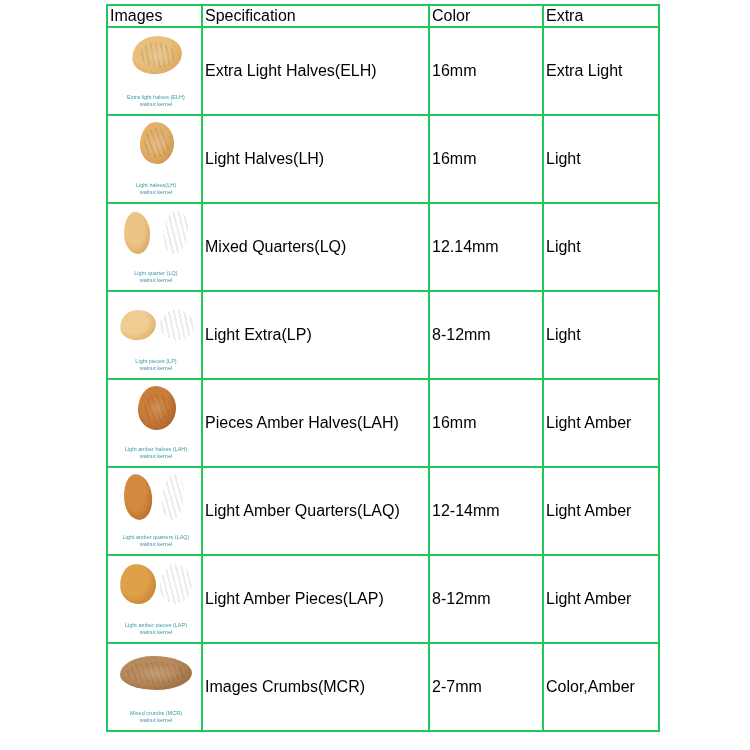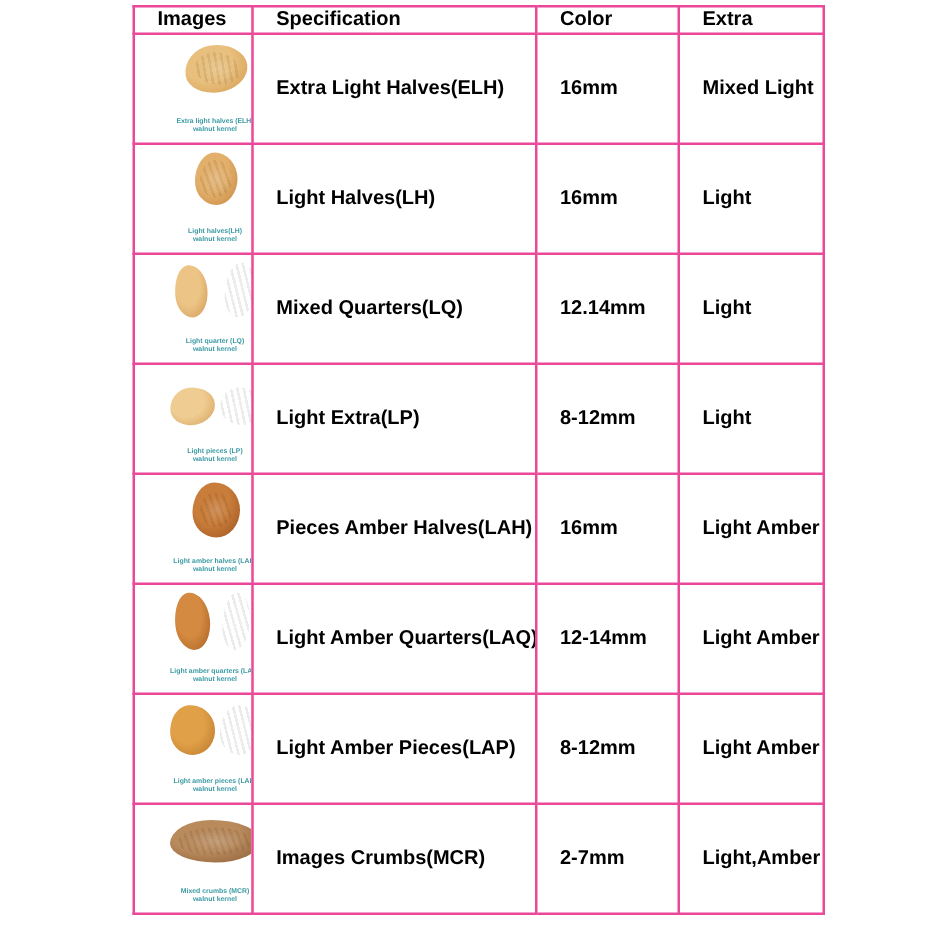--- a/index.html
+++ b/index.html
@@ -3,23 +3,23 @@
 <meta charset="utf-8">
 <style>
   html, body { margin: 0; padding: 0; background: #ffffff; }
   body { width: 750px; height: 750px; position: relative; overflow: hidden; font-family: "Liberation Sans", sans-serif; }
   table.spec {
     position: absolute; left: 106px; top: 4px;
     border-collapse: collapse; table-layout: fixed;
     width: 552px;
   }
   table.spec td, table.spec th {
-    border: 2px solid #ec4899;
-    padding: 0 0 0 18px;
-    font-weight: bold;
+    border: 2px solid #22c55e;
+    padding: 0 0 0 2px;
+    font-weight: normal;
     font-size: 16px;
     color: #000;
     text-align: left;
     vertical-align: middle;
     white-space: nowrap;
     overflow: hidden;
   }
   table.spec th { height: 20px; line-height: 20px; }
   table.spec tr.data td { height: 86px; }
   col.c-img { width: 95px; }
@@ -59,21 +59,21 @@
         <div class="nut" style="left:22px;top:8px;width:50px;height:38px;transform:rotate(-8deg);background:radial-gradient(ellipse at 40% 35%, #e8bf7c 0%, #e8bf7c 45%, #d49a50 100%);"></div>
             <div class="nut" style="left:30px;top:14px;width:36px;height:26px;transform:rotate(10deg);background:radial-gradient(ellipse at 50% 50%, rgba(255,255,255,0.18) 0%, rgba(0,0,0,0) 60%), repeating-linear-gradient(70deg, rgba(0,0,0,0.08) 0 2px, rgba(0,0,0,0) 2px 5px);"></div>
         <div class="caption">
           <div>Extra light halves (ELH)</div>
           <div>walnut kernel</div>
         </div>
       </div>
     </td>
     <td>Extra Light Halves(ELH)</td>
     <td>16mm</td>
-    <td>Mixed Light</td>
+    <td>Extra Light</td>
       </tr>
       <tr class="data">
     <td class="img-cell">
       <div class="thumb">
         <div class="nut" style="left:30px;top:6px;width:34px;height:42px;transform:rotate(0deg);background:radial-gradient(ellipse at 40% 35%, #e3b06c 0%, #e3b06c 45%, #c4853d 100%);"></div>
             <div class="nut" style="left:34px;top:12px;width:26px;height:30px;transform:rotate(0deg);background:radial-gradient(ellipse at 50% 50%, rgba(255,255,255,0.18) 0%, rgba(0,0,0,0) 60%), repeating-linear-gradient(70deg, rgba(0,0,0,0.08) 0 2px, rgba(0,0,0,0) 2px 5px);"></div>
         <div class="caption">
           <div>Light halves(LH)</div>
           <div>walnut kernel</div>
         </div>
@@ -164,16 +164,16 @@
         <div class="nut" style="left:10px;top:12px;width:72px;height:34px;transform:rotate(0deg);background:radial-gradient(ellipse at 40% 35%, #b98a5c 0%, #b98a5c 45%, #8a5a35 100%);"></div>
             <div class="nut" style="left:16px;top:18px;width:60px;height:22px;transform:rotate(0deg);background:radial-gradient(ellipse at 50% 50%, rgba(255,255,255,0.18) 0%, rgba(0,0,0,0) 60%), repeating-linear-gradient(70deg, rgba(0,0,0,0.08) 0 2px, rgba(0,0,0,0) 2px 5px);"></div>
         <div class="caption">
           <div>Mixed crumbs (MCR)</div>
           <div>walnut kernel</div>
         </div>
       </div>
     </td>
     <td>Images Crumbs(MCR)</td>
     <td>2-7mm</td>
-    <td>Light,Amber</td>
+    <td>Color,Amber</td>
       </tr>
     </tbody>
 </table>
 
 </body></html>

